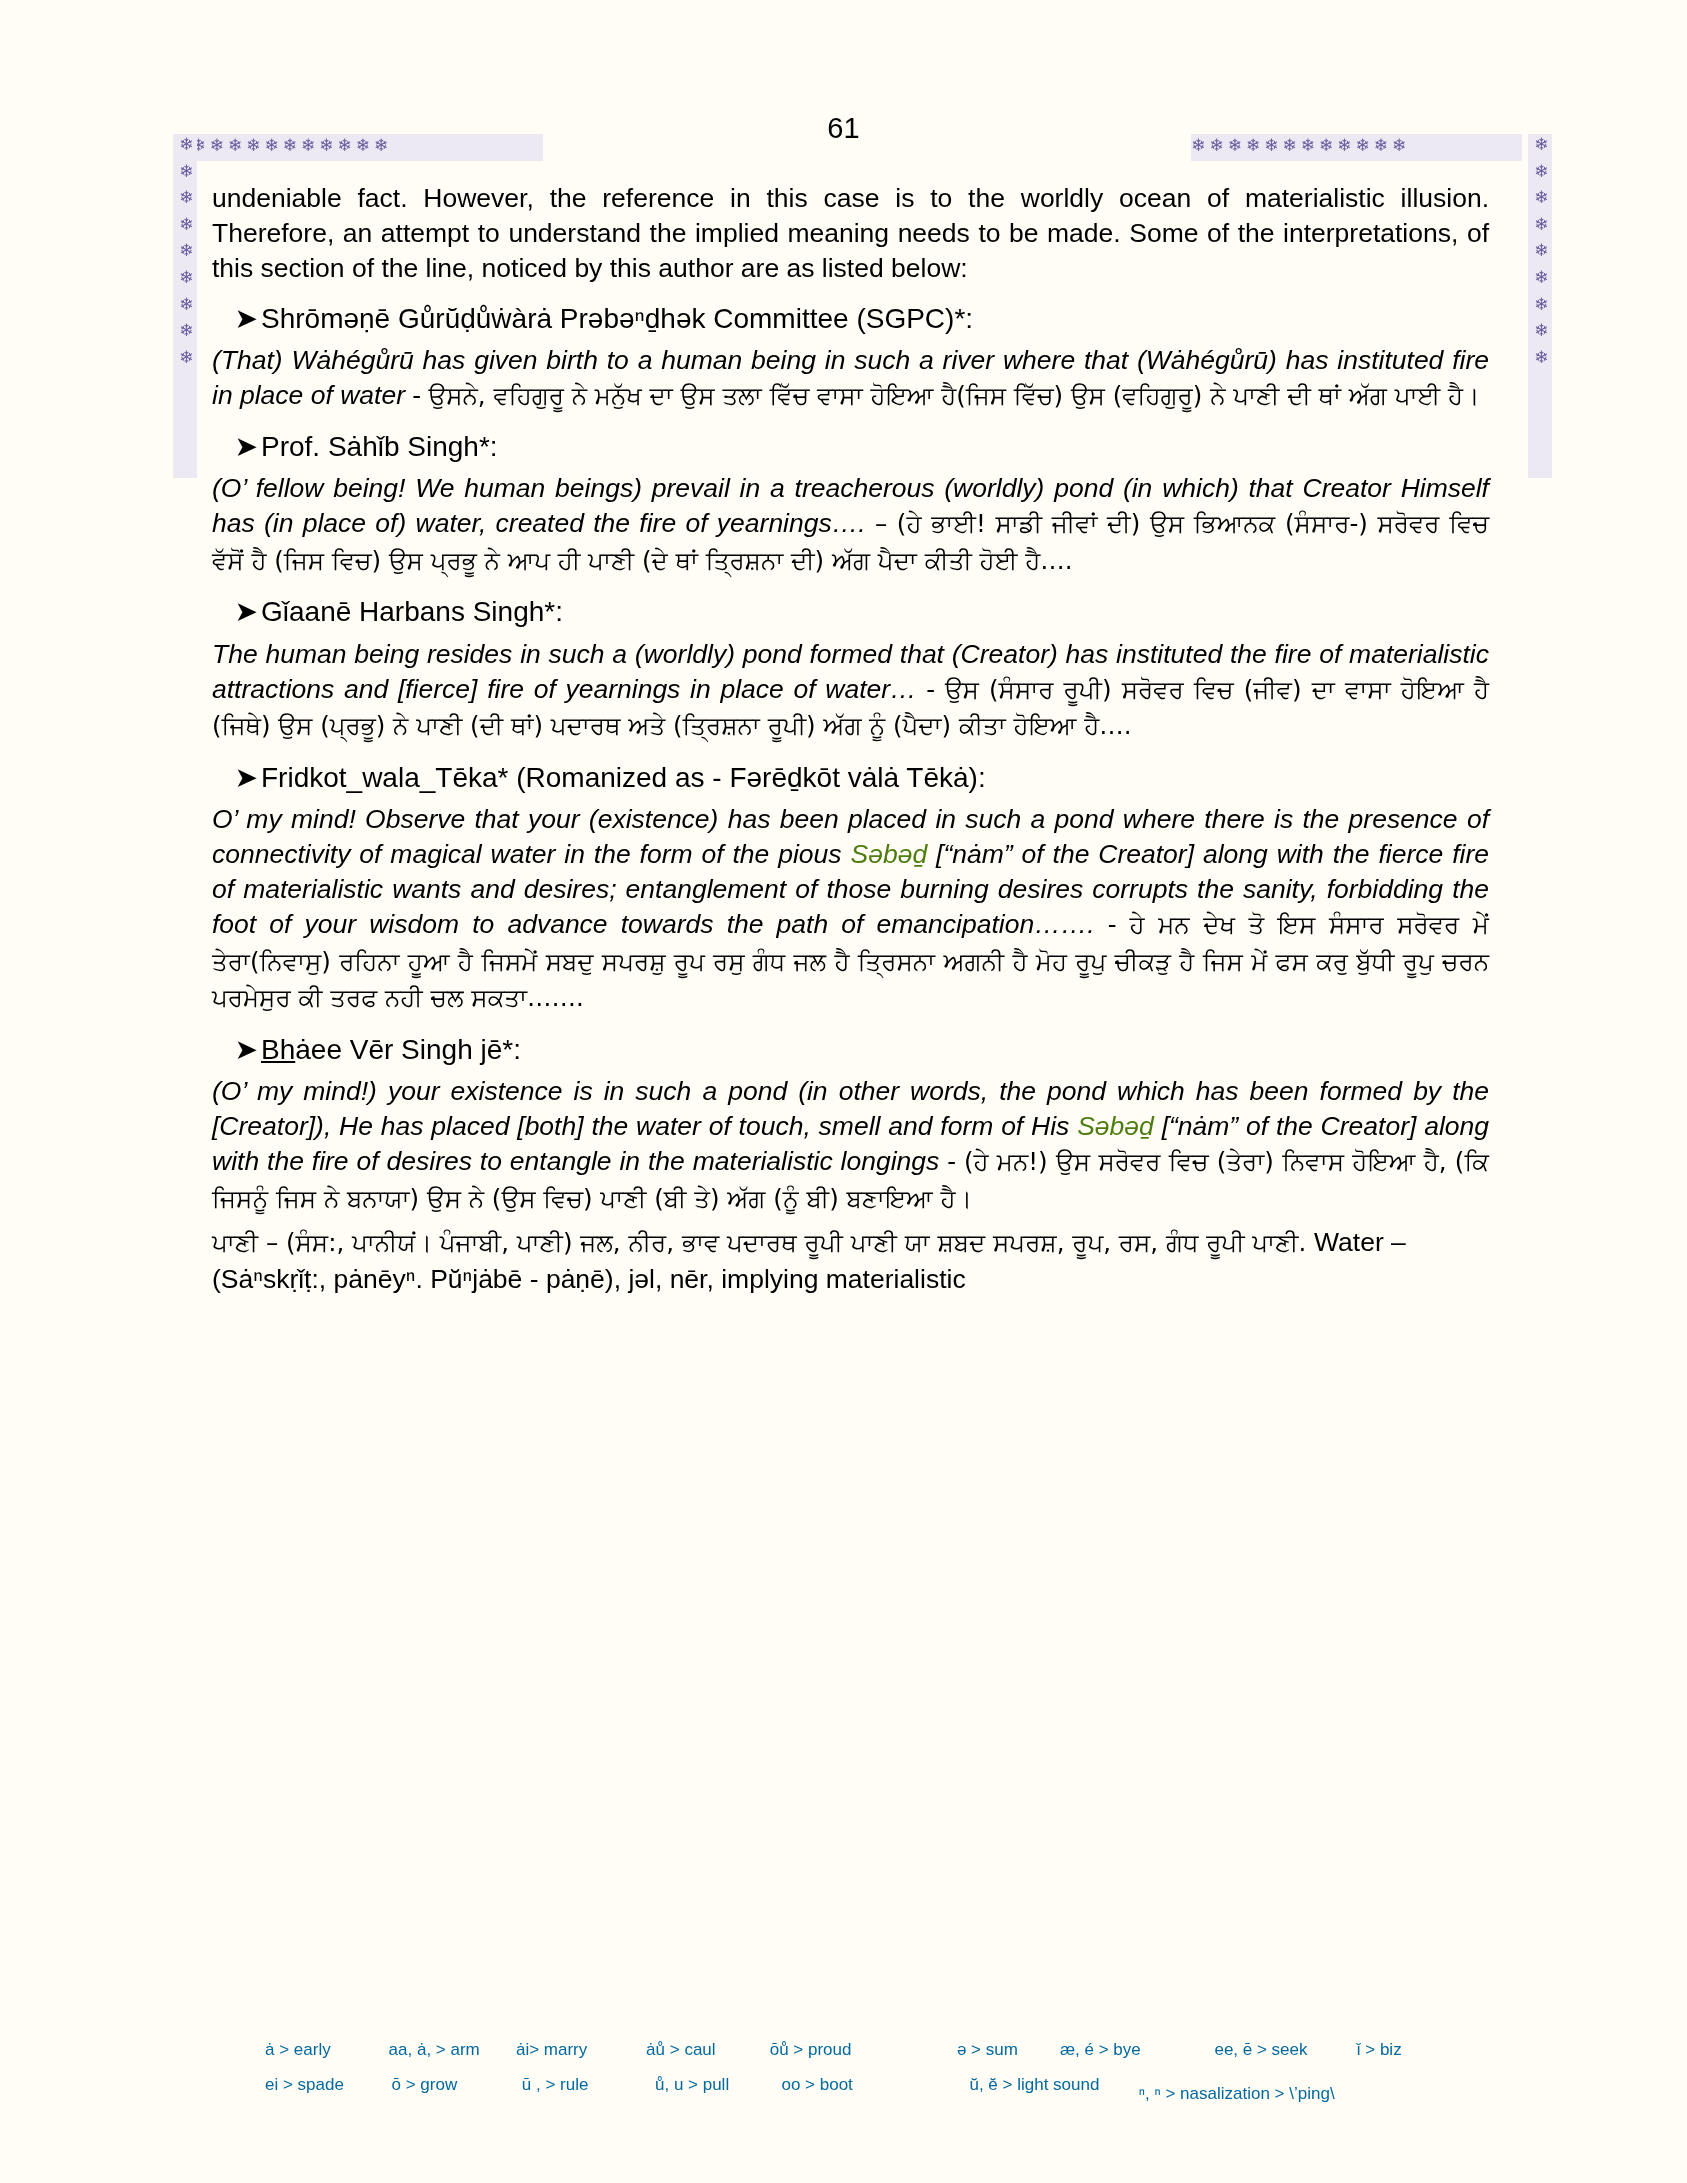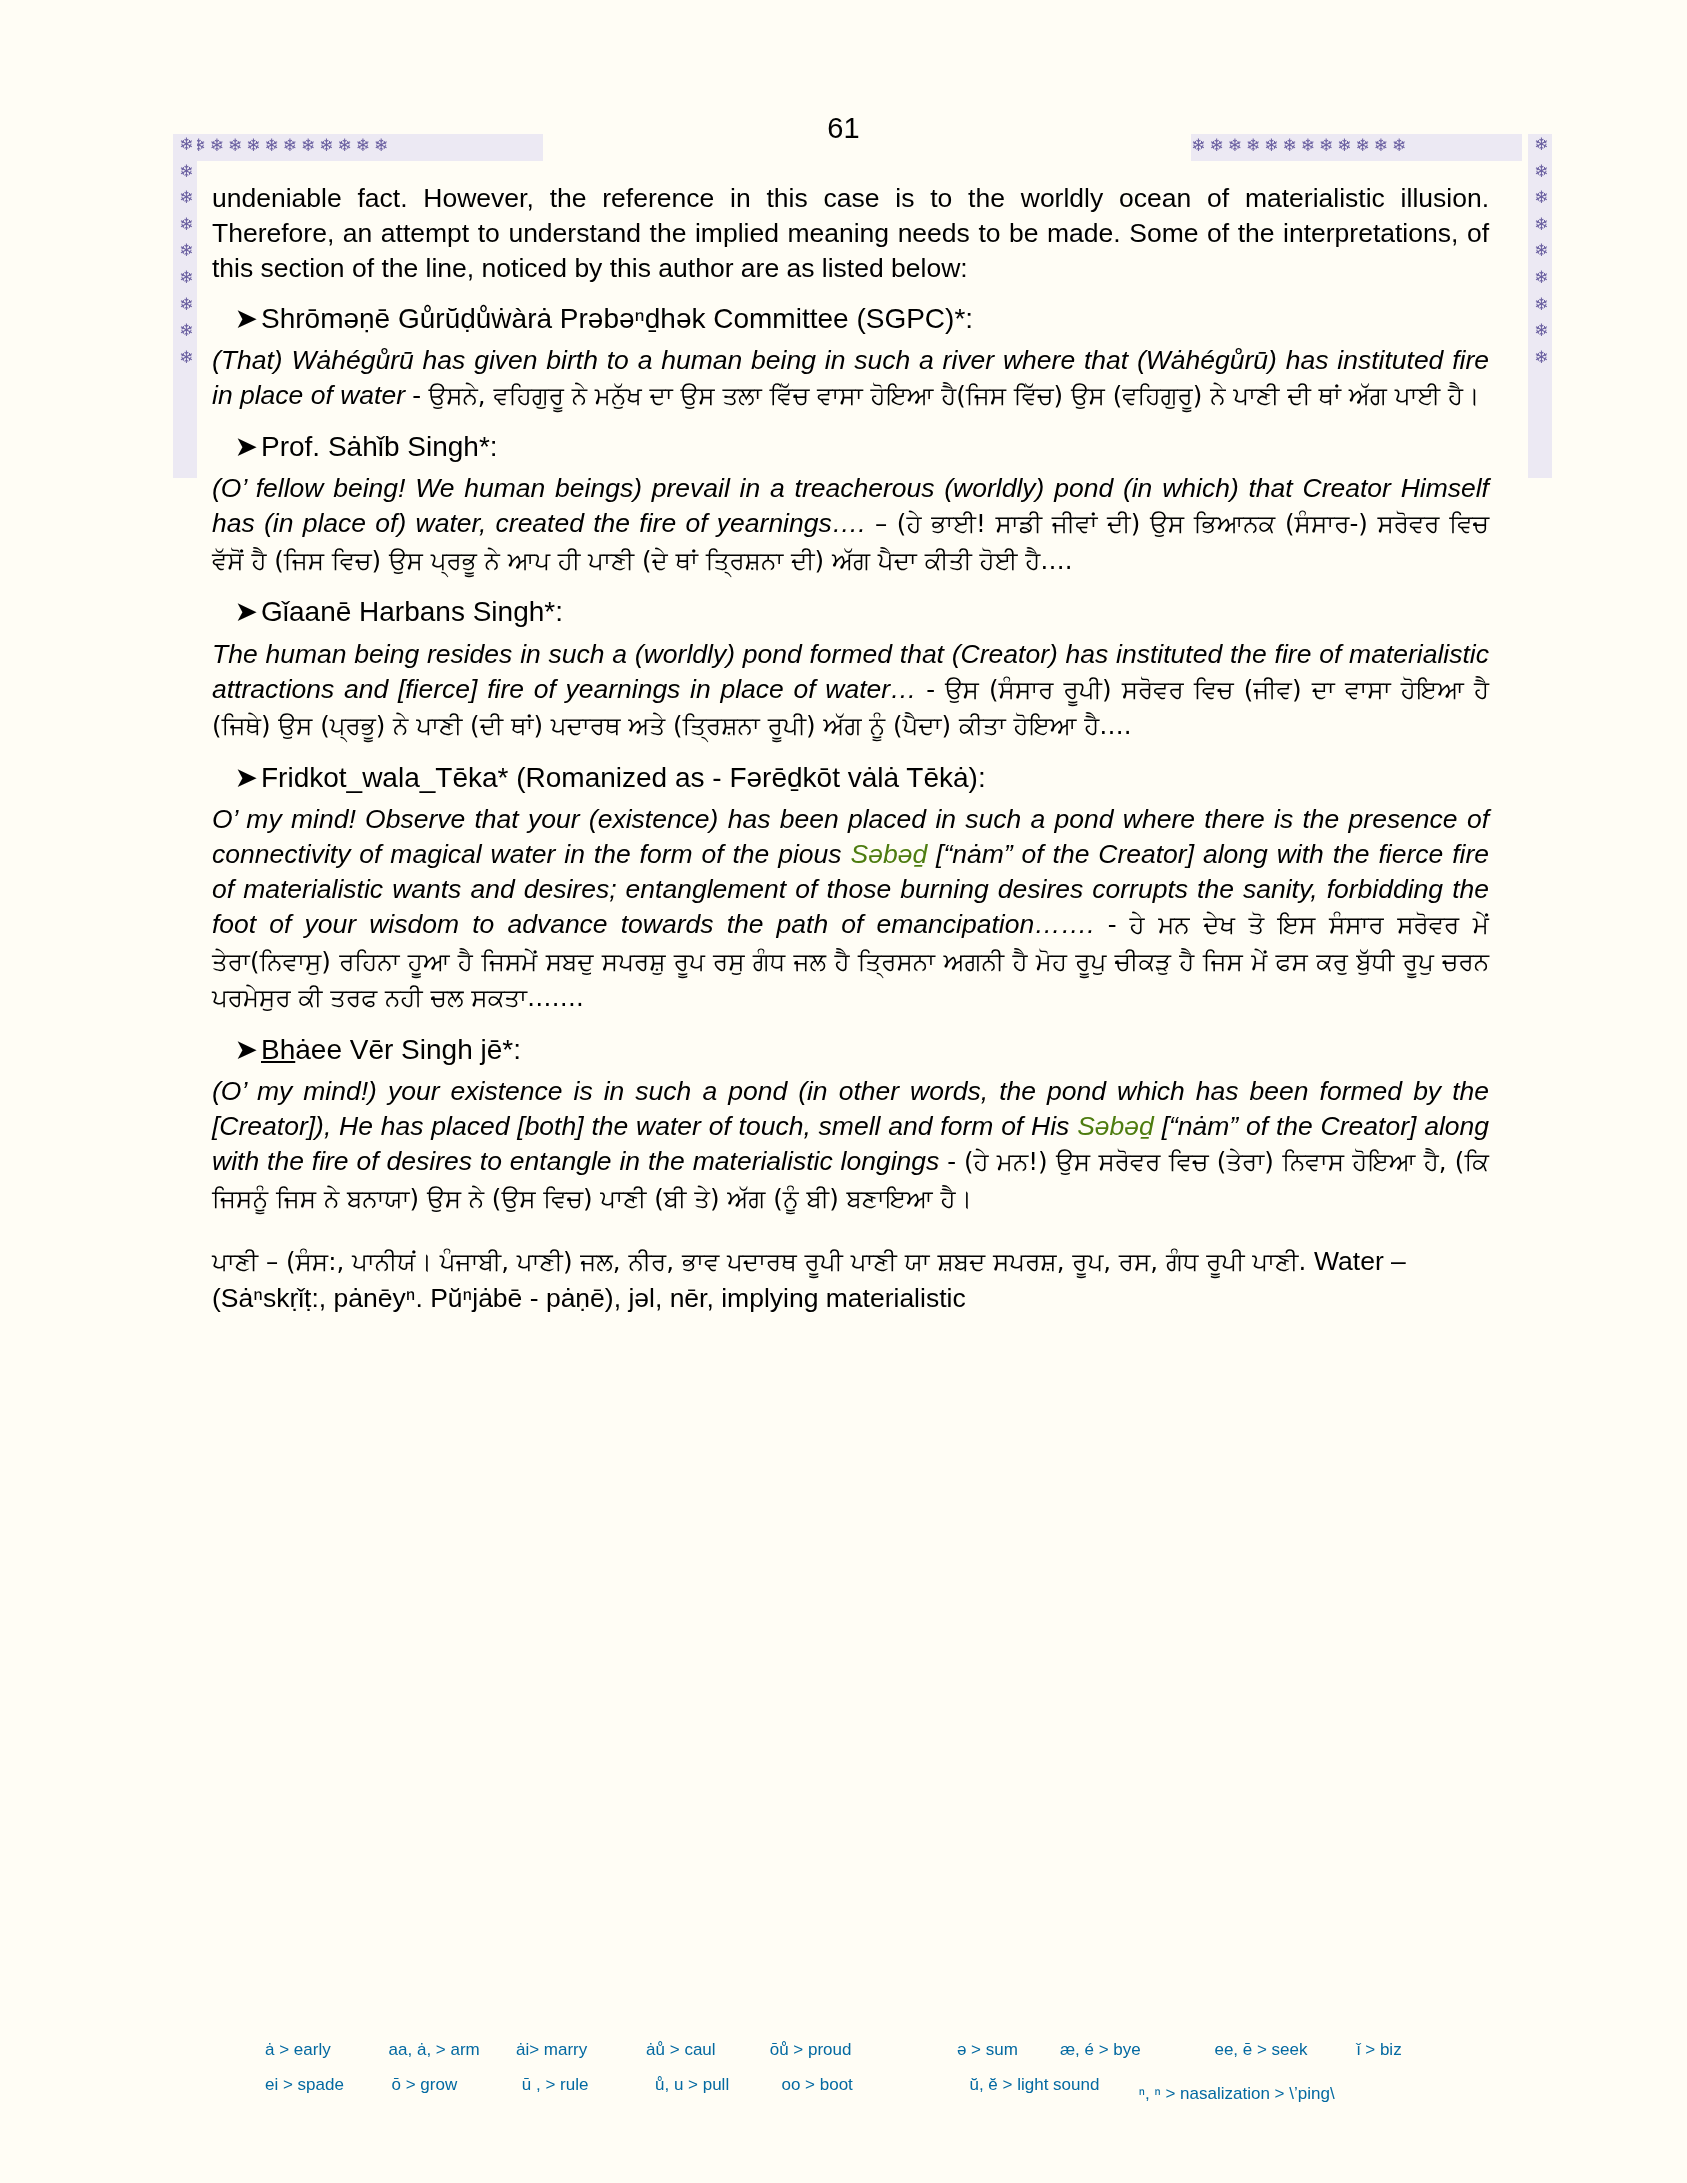--- a/index.html
+++ b/index.html
@@ -100,21 +100,21 @@
   .gur {
     font-family: "DejaVu Sans", sans-serif;
     font-size: 24.5px;
     line-height: 1.5;
   }
   .sabad {
     color: #4d7c0f;
     font-style: italic;
   }
   .underline { text-decoration: underline; }
-  .blk { margin-top: 27px; }
+  .blk { margin-top: 8px; }
   
   .footer {
     position: absolute;
     left: 265px;
     top: 2024px;
     width: 1191px;
     color: #0369a1;
     font-family: "Liberation Sans", sans-serif;
     font-size: 17px;
   }

